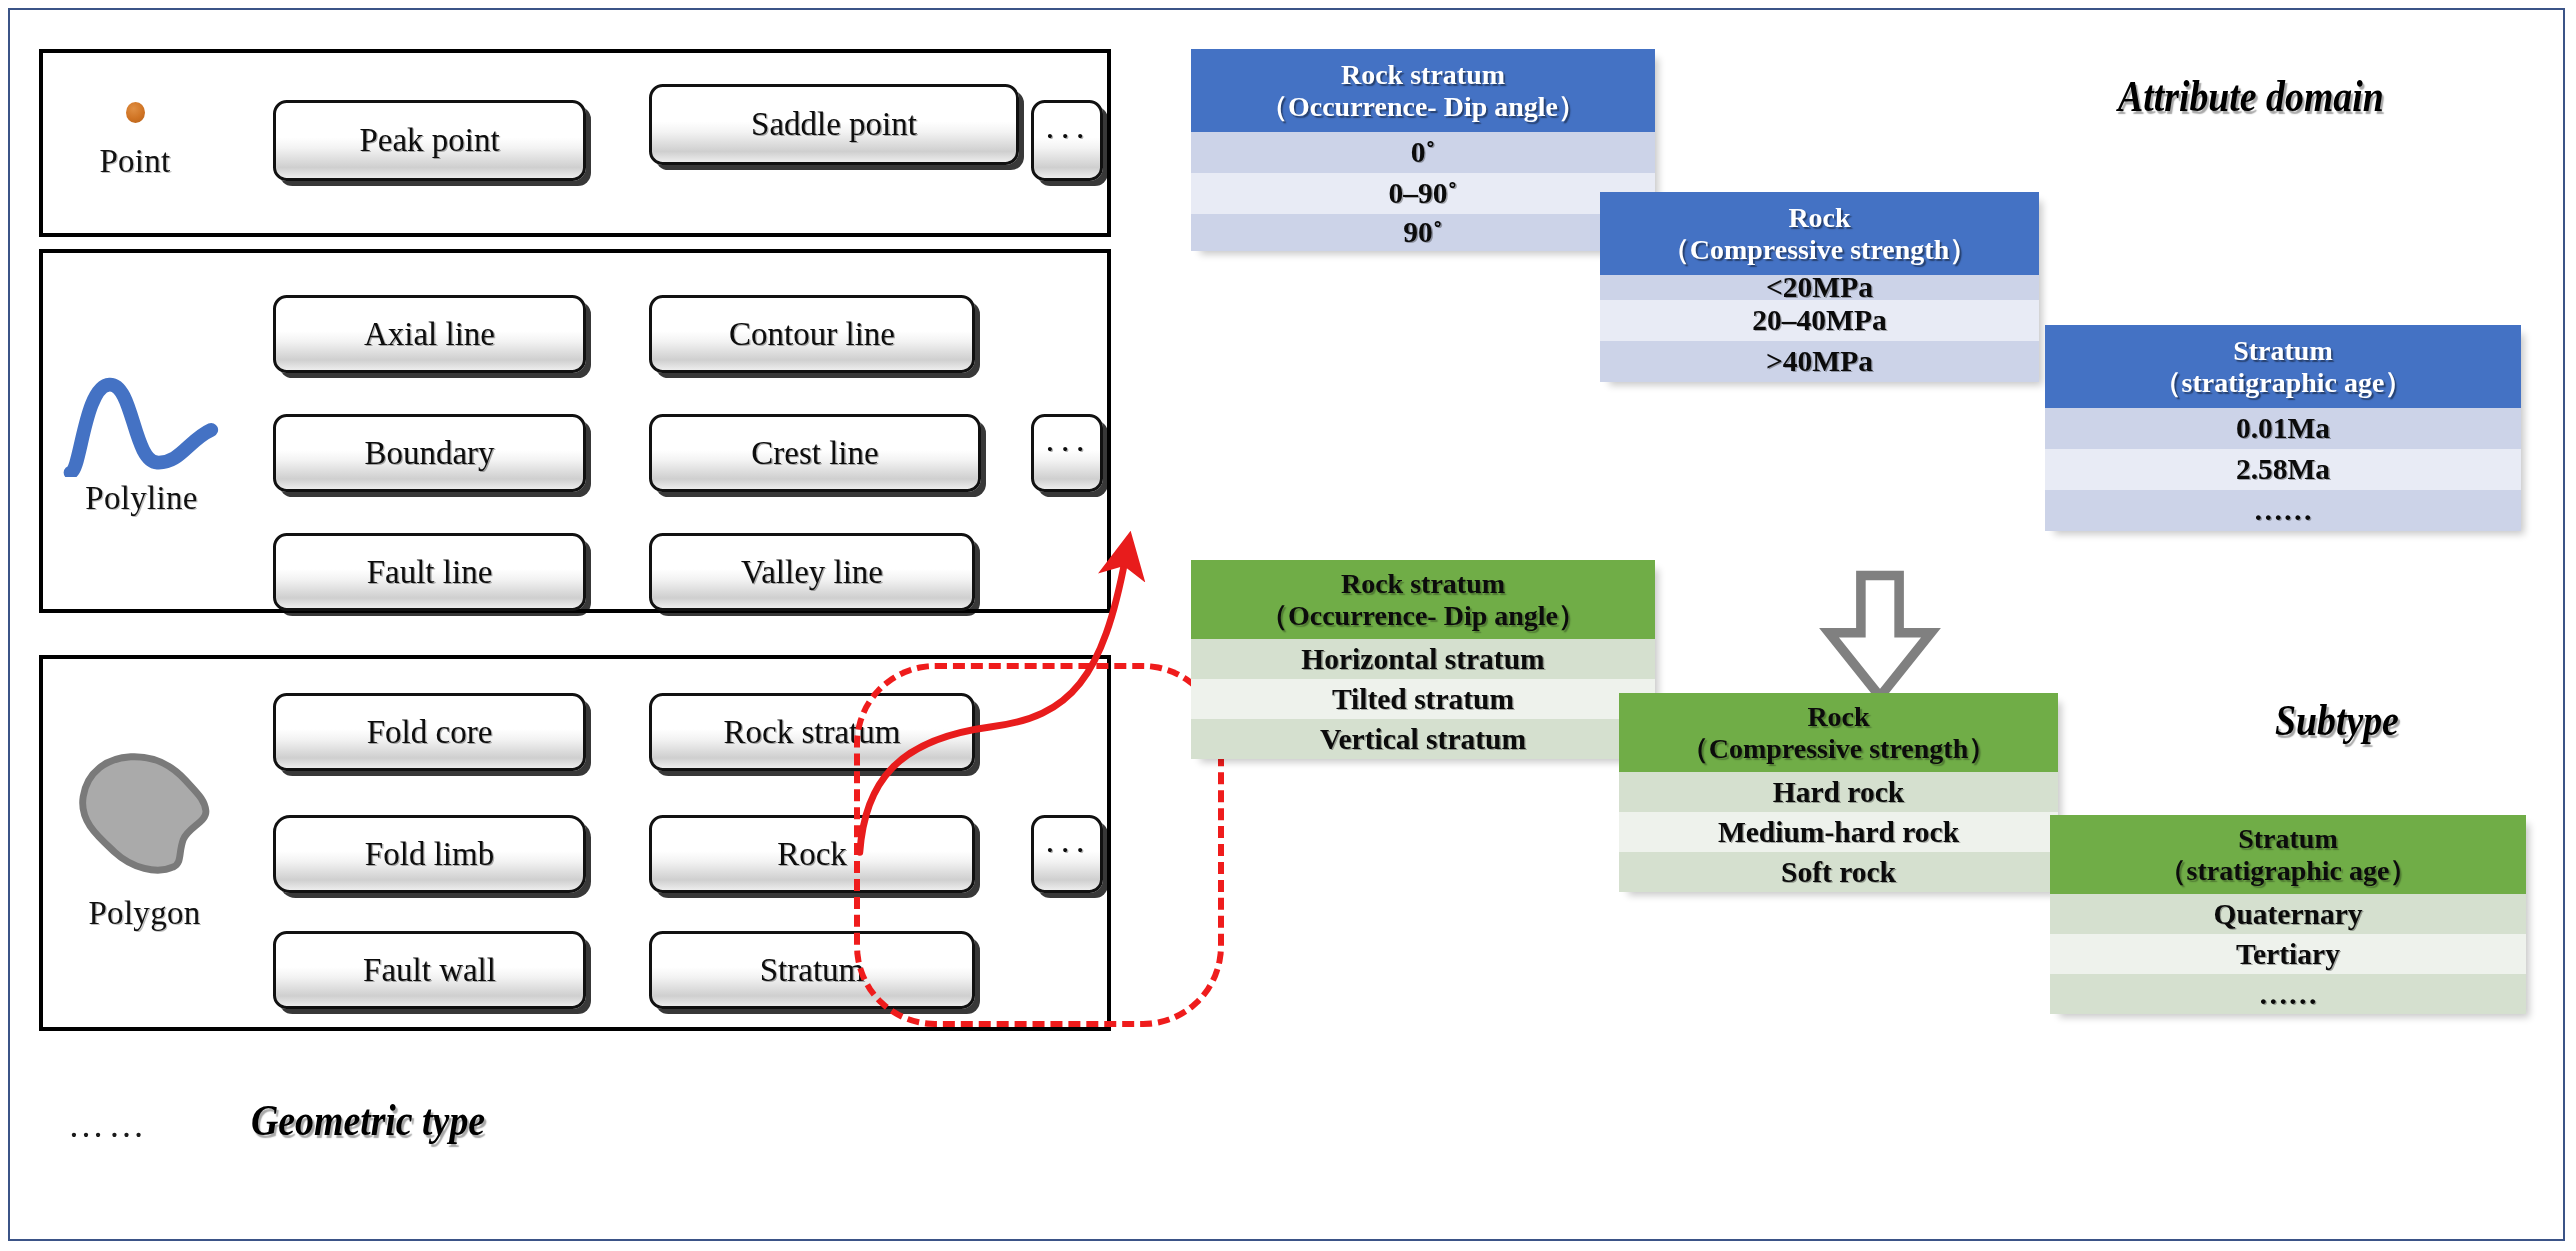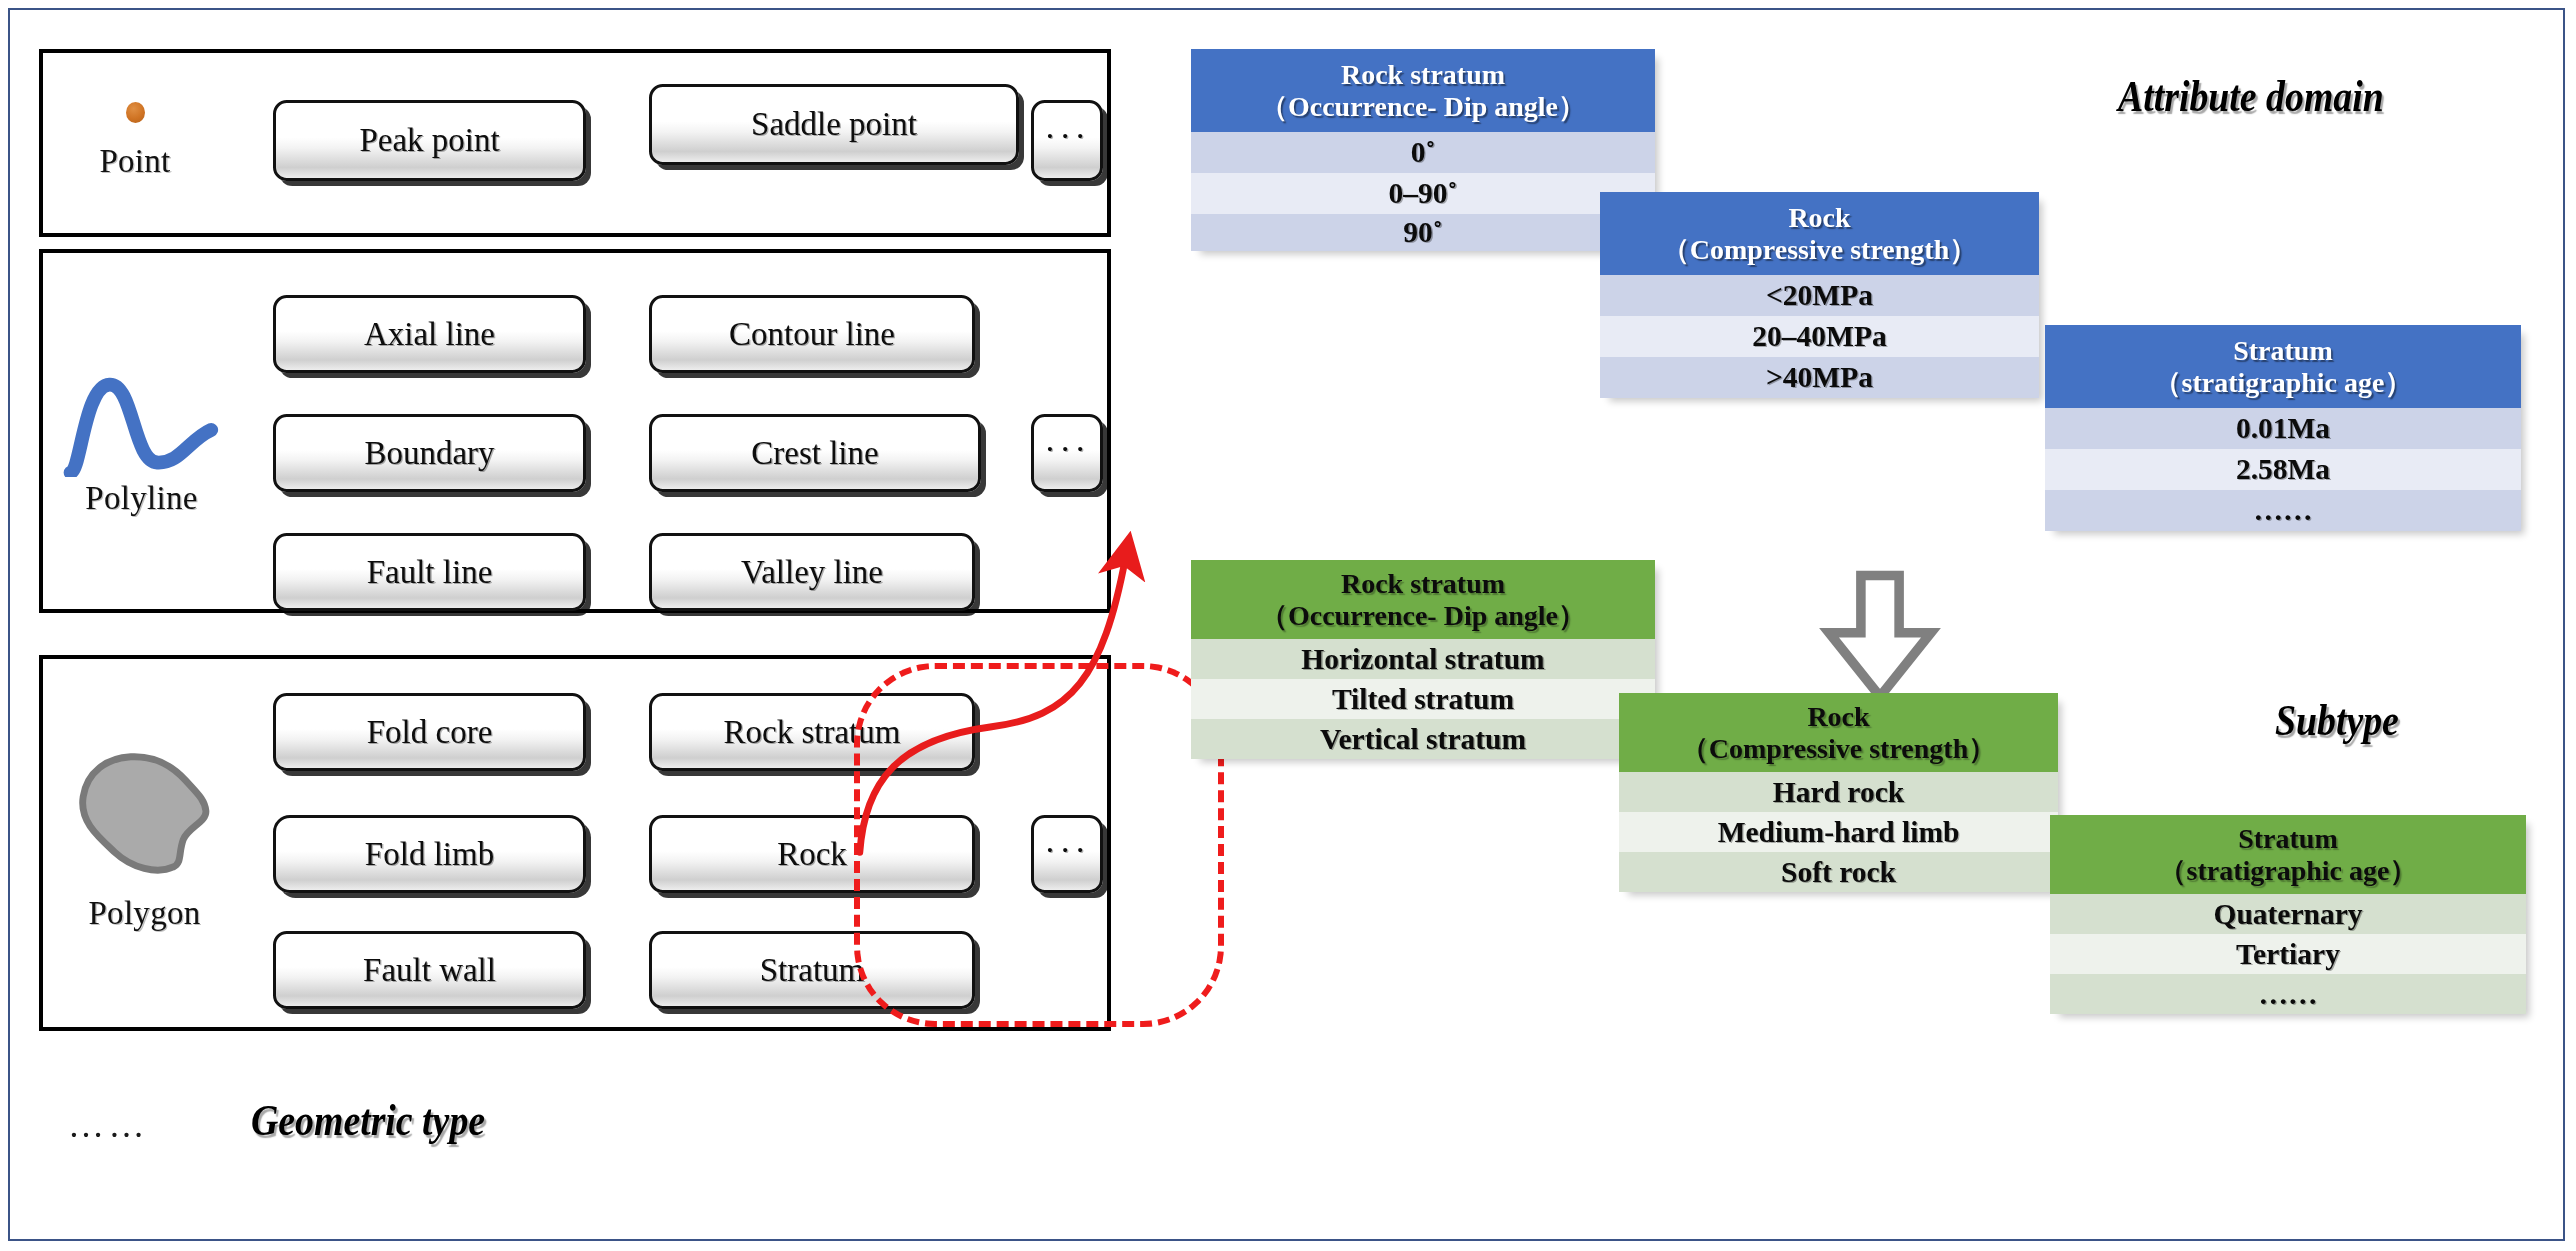--- a/index.html
+++ b/index.html
@@ -200,21 +200,21 @@
     <div class="row a" style="height:37px;">90˚</div>
   </div>
 
   <div class="dtable blue" id="tbl-b2">
     <div class="hdr" style="height:83px;">
       <div>
         <span>Rock</span>
         <span>（Compressive strength）</span>
       </div>
     </div>
-    <div class="row a" style="height:41px;">&lt;20MPa</div>
+    <div class="row a" style="height:25px;">&lt;20MPa</div>
     <div class="row b" style="height:41px;">20–40MPa</div>
     <div class="row a" style="height:41px;">&gt;40MPa</div>
   </div>
 
   <div class="dtable blue" id="tbl-b3">
     <div class="hdr" style="height:83px;">
       <div>
         <span>Stratum</span>
         <span>（stratigraphic age）</span>
       </div>
@@ -243,21 +243,21 @@
   </div>
 
   <div class="dtable green" id="tbl-g2">
     <div class="hdr" style="height:79px;">
       <div>
         <span>Rock</span>
         <span>（Compressive strength）</span>
       </div>
     </div>
     <div class="row a" style="height:40px;">Hard rock</div>
-    <div class="row b" style="height:40px;">Medium-hard limb</div>
+    <div class="row b" style="height:40px;">Medium-hard rock</div>
     <div class="row a" style="height:40px;">Soft rock</div>
   </div>
 
   <div class="dtable green" id="tbl-g3">
     <div class="hdr" style="height:79px;">
       <div>
         <span>Stratum</span>
         <span>（stratigraphic age）</span>
       </div>
     </div>

